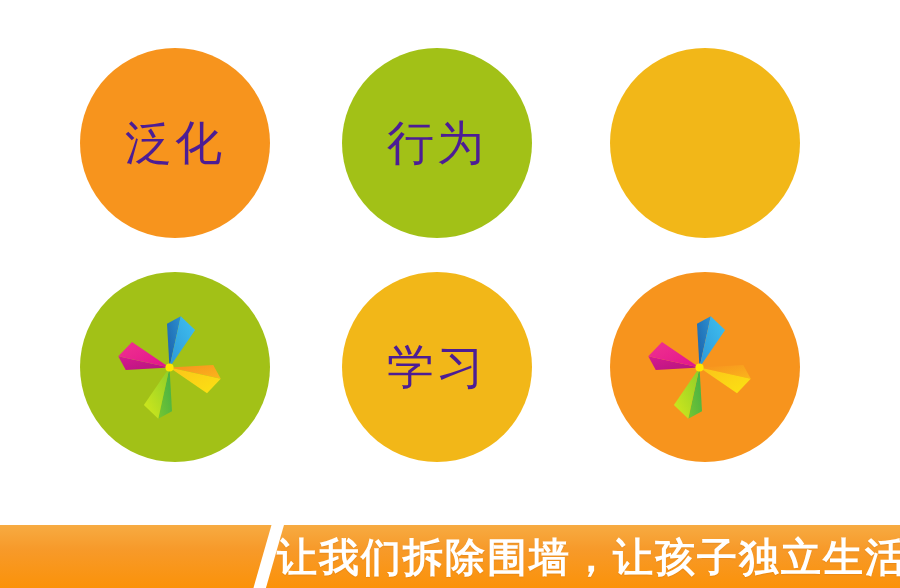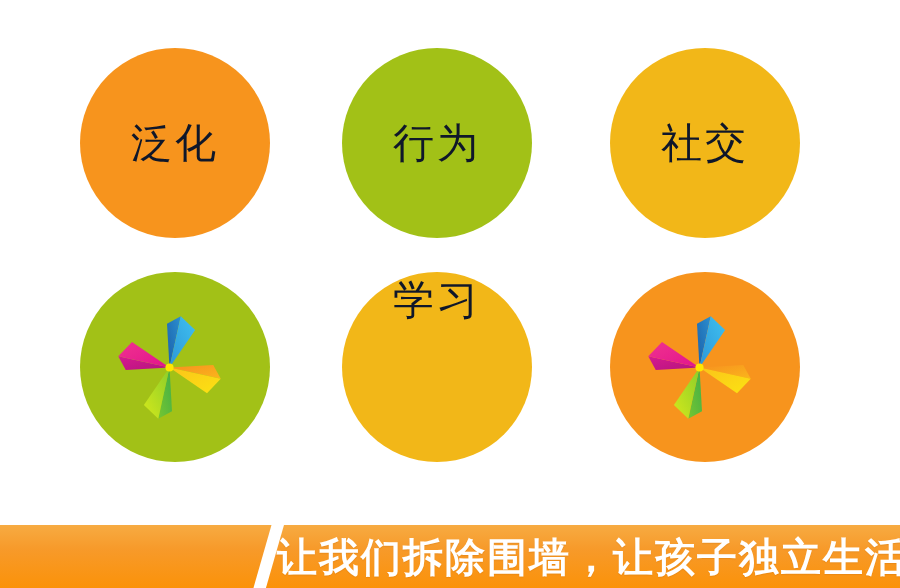--- a/index.html
+++ b/index.html
@@ -40,22 +40,22 @@
   }
   
   .col-1 { left: 80px; }
   .col-2 { left: 342px; }
   .col-3 { left: 610px; }
   
   .row-1 { top: 48px; }
   .row-2 { top: 272px; }
 
   .circle-label {
-    color: #0f172a;
-    font-size: 41px;
+    color: #4c1d95;
+    font-size: 47px;
     line-height: 1.38;
     letter-spacing: 3px;
     font-weight: 400;
     text-align: center;
     white-space: nowrap;
     font-family: "DejaVu Sans", "Liberation Sans", sans-serif;
   }
 
   
   .pinwheel-wrap {
@@ -109,21 +109,20 @@
 
     <div class="circle col-1 row-1" style="background:#F7941D;">
       <div class="circle-label">泛化</div>
     </div>
 
     <div class="circle col-2 row-1" style="background:#A2C117;gap:14px;">
       <div class="circle-label">行为</div>
     </div>
 
     <div class="circle col-3 row-1" style="background:#F2B718;">
-      <div class="circle-label">社交</div>
     </div>
 
     <div class="circle col-1 row-2" style="background:#A2C117;">
       <span class="pinwheel-wrap">
         <svg viewBox="0 0 200 200" xmlns="http://www.w3.org/2000/svg">
           <defs>
             <linearGradient id="blueIn1" x1="0" y1="1" x2="1" y2="0">
               <stop offset="0" stop-color="#1B5FA8"></stop>
                 <stop offset="1" stop-color="#2B8FD0"></stop>
             </linearGradient>
@@ -167,21 +166,21 @@
           <path d="M100,100 L82,182 L59,160 Z" fill="url(#grnOut1)"></path>
 
           <path d="M100,100 L30,104 L18,82 Z" fill="url(#magIn1)"></path>
           <path d="M100,100 L18,82 L40,59 Z" fill="url(#magOut1)"></path>
 
           <circle cx="100" cy="100" r="6.5" fill="#FFE600"></circle>
         </svg>
       </span>
     </div>
 
-    <div class="circle col-2 row-2" style="background:#F2B718;justify-content:space-between;">
+    <div class="circle col-2 row-2" style="background:#F2B718;">
       <div class="circle-label">学习</div>
     </div>
 
     <div class="circle col-3 row-2" style="background:#F7941D;">
       <span class="pinwheel-wrap">
         <svg viewBox="0 0 200 200" xmlns="http://www.w3.org/2000/svg">
           <defs>
             <linearGradient id="blueIn2" x1="0" y1="1" x2="1" y2="0">
               <stop offset="0" stop-color="#1B5FA8"></stop>
                 <stop offset="1" stop-color="#2B8FD0"></stop>

